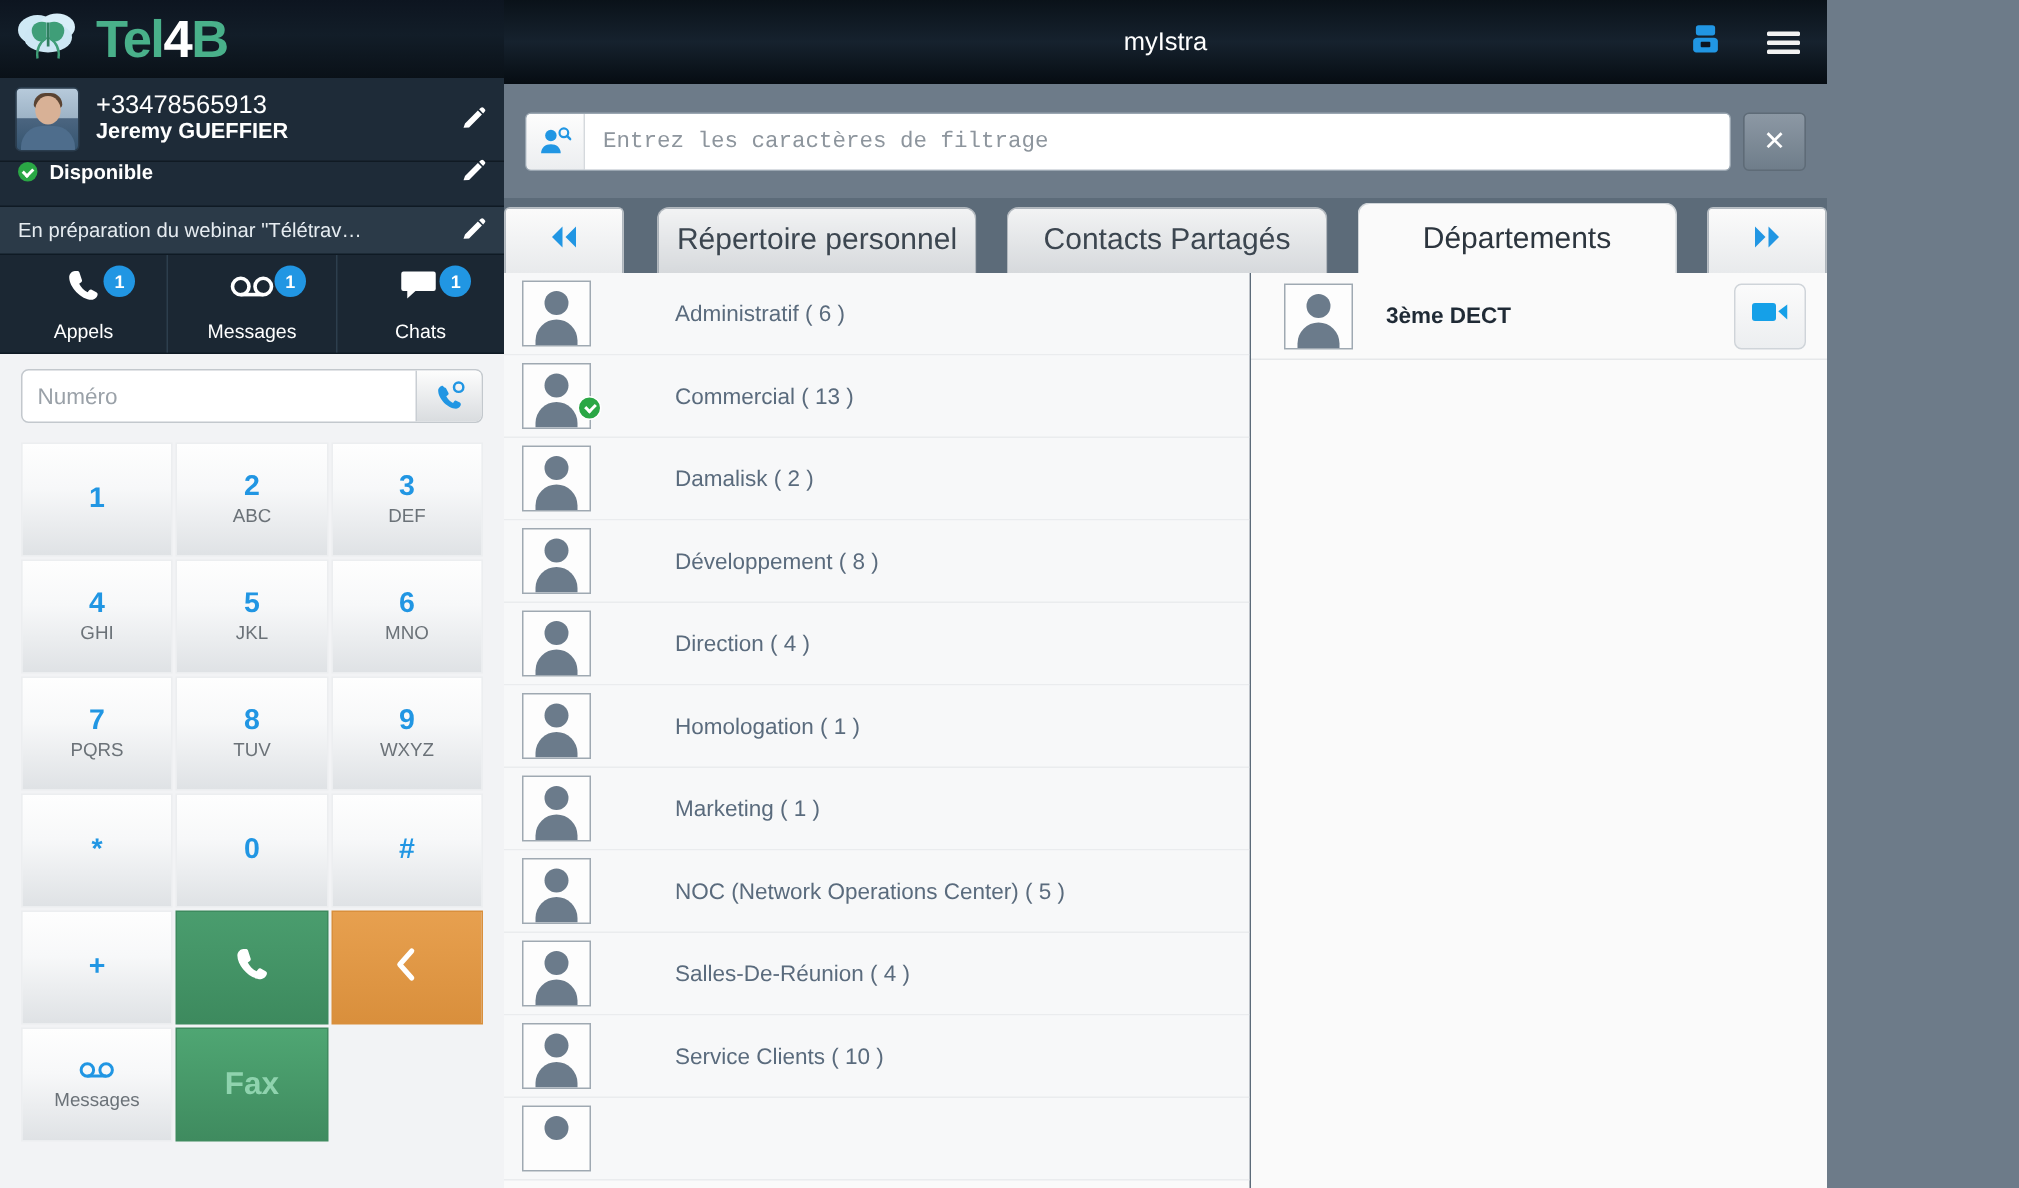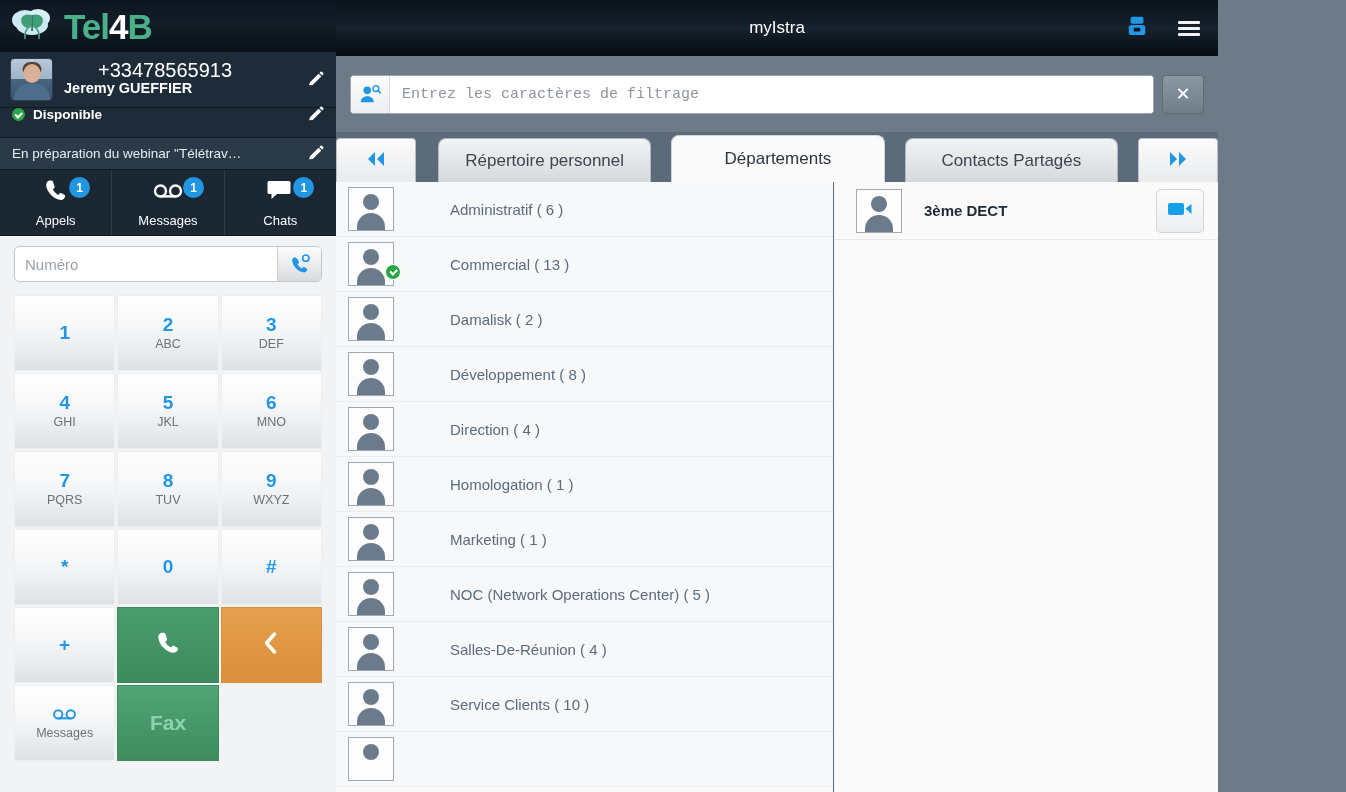--- a/index.html
+++ b/index.html
@@ -63,21 +63,21 @@
     width: 19px; height: 10px; border-radius: 10px 10px 3px 3px;
     background: #5a4332;
   }
   .avatar-photo .body {
     position: absolute; left: 50%; bottom: -4px;
     transform: translateX(-50%);
     width: 36px; height: 20px; border-radius: 14px 14px 0 0;
     background: #4e6d8c;
   }
   .user-info { flex: 1 1 auto; padding-left: 11px; min-width: 0; }
-  .user-num { color: #ffffff; font-size: 20px; line-height: 18px; white-space: nowrap; margin-left: 34px; }
+  .user-num { color: #ffffff; font-size: 17px; line-height: 18px; white-space: nowrap; }
   .user-name { color: #ffffff; font-size: 14.5px; font-weight: bold; line-height: 19px; white-space: nowrap; }
   .pencil {
     flex: 0 0 auto; width: 22px; height: 22px;
     display: flex; align-items: center; justify-content: center;
     cursor: pointer;
   }
 
   .status-row {
     height: 30px; background: #1e2b38;
     display: flex; align-items: center; padding: 0 10px 16px 12px;
@@ -233,21 +233,21 @@
     cursor: pointer;
   }
   .tab-arrow.left { border-radius: 4px 4px 0 0; }
   .tab-arrow.right { border-radius: 4px 4px 0 0; }
   .tab-item {
     flex: 1 1 0; height: 44px; margin-right: 20px;
     background: linear-gradient(to bottom, #f2f3f4 0%, #d6d9dc 100%);
     border: 1px solid #b2b8be; border-bottom: none;
     border-radius: 8px 8px 0 0;
     display: flex; align-items: center; justify-content: center;
-    color: #3c4650; font-size: 17px;
+    color: #3c4650; font-size: 20px;
     cursor: pointer;
   }
   .tab-item.active {
     background: #fafafa;
     height: 47px;
     color: #2c353e;
     border-color: #cfd4d8;
   }
   .tabs-inner { flex: 1 1 auto; display: flex; align-items: flex-end; padding: 0 0 0 22px; }
 
@@ -550,25 +550,25 @@
           <svg width="24" height="18" viewBox="0 0 24 18">
               <path d="M11 2 L4 9 L11 16 Z" fill="#2196e3"></path>
               <path d="M20 2 L13 9 L20 16 Z" fill="#2196e3"></path>
             </svg>
         </span>
       </div>
       <div class="tabs-inner">
         <div class="tab-item">
           <span>Répertoire personnel</span>
         </div>
+        <div class="tab-item">
+          <span>Contacts Partagés</span>
+        </div>
         <div class="tab-item active">
           <span>Départements</span>
-        </div>
-        <div class="tab-item">
-          <span>Contacts Partagés</span>
         </div>
       </div>
       <div class="tab-arrow right">
         <span>
           <svg width="24" height="18" viewBox="0 0 24 18">
               <path d="M4 2 L11 9 L4 16 Z" fill="#2196e3"></path>
               <path d="M13 2 L20 9 L13 16 Z" fill="#2196e3"></path>
             </svg>
         </span>
       </div>

